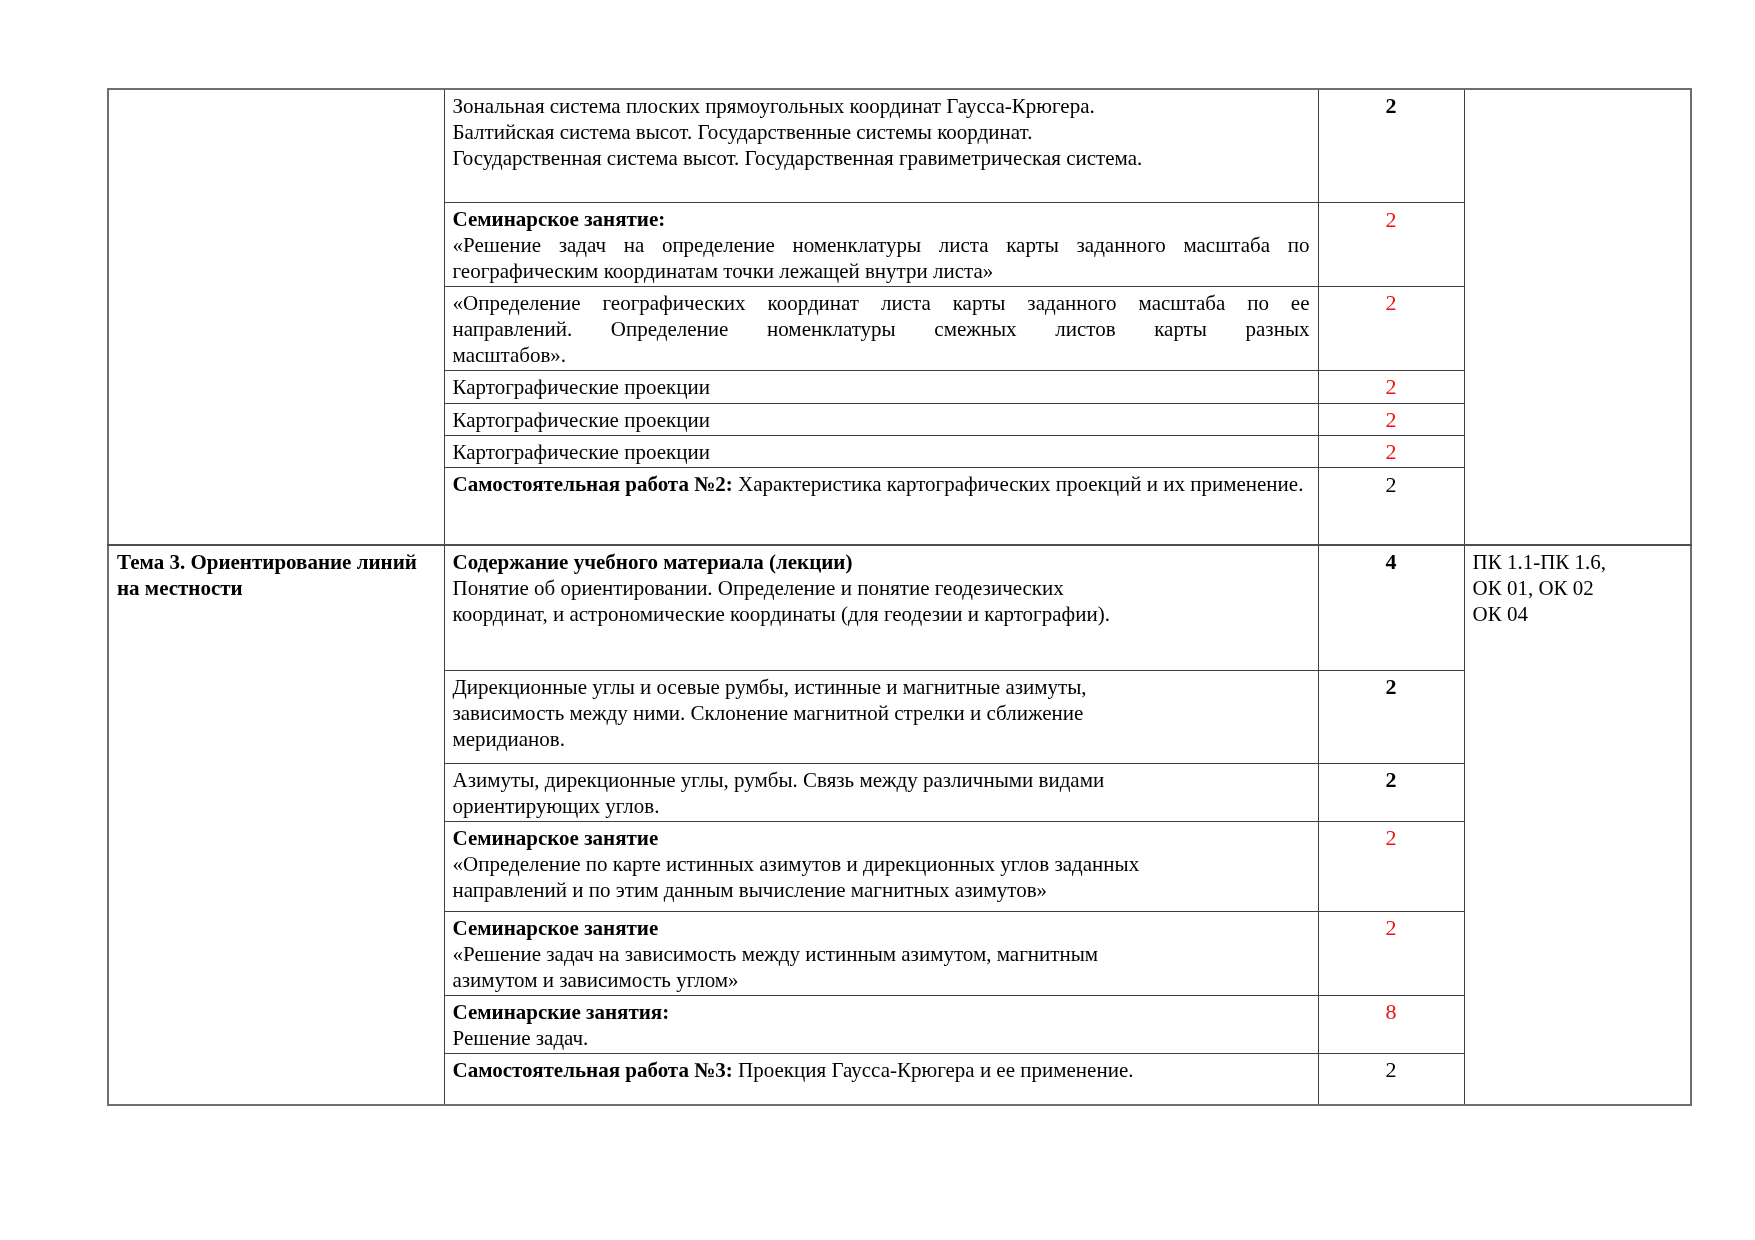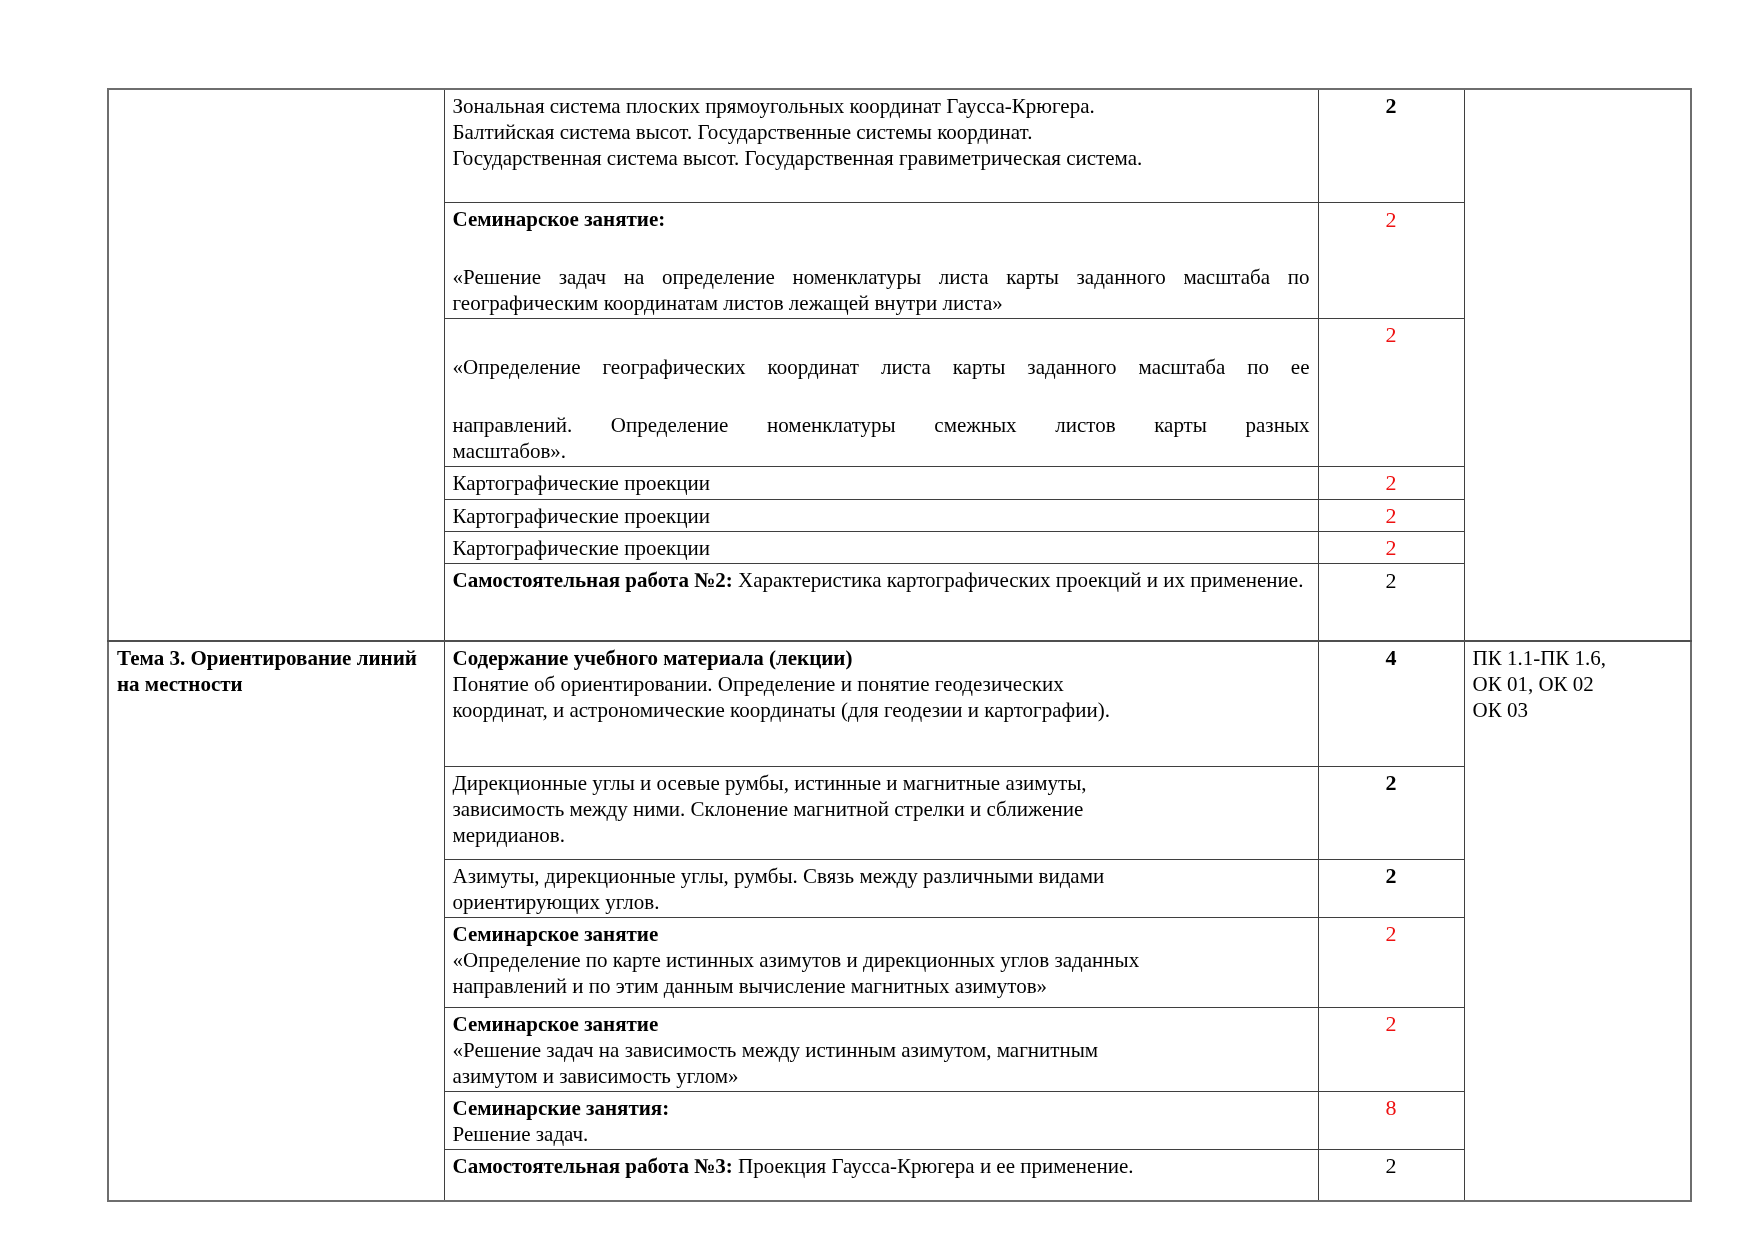--- a/index.html
+++ b/index.html
@@ -51,21 +51,21 @@
   td.comp-cell {
     text-align: left;
     vertical-align: middle;
     line-height: 28px;
   }
   .b { font-weight: bold; }
   .hours-num { font-size: 22px; }
   .hours-num.bold { font-weight: bold; }
   .hours-num.red { color: #ee1111; }
   .line { text-align: left; }
-  .line.jl { text-align: justify; text-align-last: justify; margin-top: 32px; }
+  .line.jl { text-align: justify; text-align-last: justify; }
 </style>
 </head>
 <body>
 
 <div class="page">
   <table class="curriculum">
     <colgroup>
       <col style="width:336px">
       <col style="width:874px">
       <col style="width:146px">
@@ -83,21 +83,21 @@
         <td class="hours-cell">
           <span class="hours-num bold">2</span>
         </td>
         <td class="comp-cell" rowspan="7"></td>
       </tr>
 
       <tr style="height:82px">
         <td class="content-cell">
           <div class="line b">Семинарское занятие:</div>
           <div class="line jl">«Решение задач на определение номенклатуры листа карты заданного масштаба по</div>
-          <div class="line">географическим координатам листов лежащей внутри листа»</div>
+          <div class="line">географическим координатам точки лежащей внутри листа»</div>
         </td>
         <td class="hours-cell vtop">
           <span class="hours-num red">2</span>
         </td>
       </tr>
 
       <tr style="height:77px">
         <td class="content-cell">
           <div class="line jl">«Определение географических координат листа карты заданного масштаба по ее</div>
           <div class="line jl">направлений. Определение номенклатуры смежных листов карты разных</div>
@@ -150,21 +150,21 @@
           <div class="line b">Содержание учебного материала (лекции)</div>
           <div class="line">Понятие об ориентировании. Определение и понятие геодезических</div>
           <div class="line">координат,  и астрономические координаты (для геодезии и картографии).</div>
         </td>
         <td class="hours-cell">
           <span class="hours-num bold">4</span>
         </td>
         <td class="comp-cell" rowspan="7">
           <div>ПК 1.1-ПК 1.6,</div>
           <div>ОК 01, ОК 02</div>
-          <div>ОК 03</div>
+          <div>ОК 04</div>
         </td>
       </tr>
 
       <tr style="height:93px">
         <td class="content-cell">
           <div class="line">Дирекционные углы и осевые румбы, истинные и магнитные азимуты,</div>
           <div class="line">зависимость между ними. Склонение магнитной стрелки и сближение</div>
           <div class="line">меридианов.</div>
         </td>
         <td class="hours-cell">

